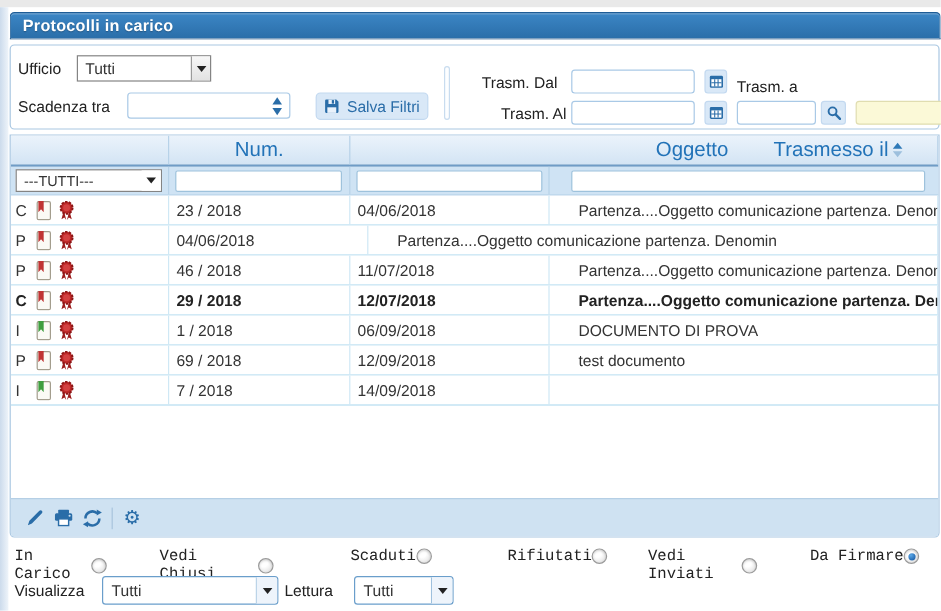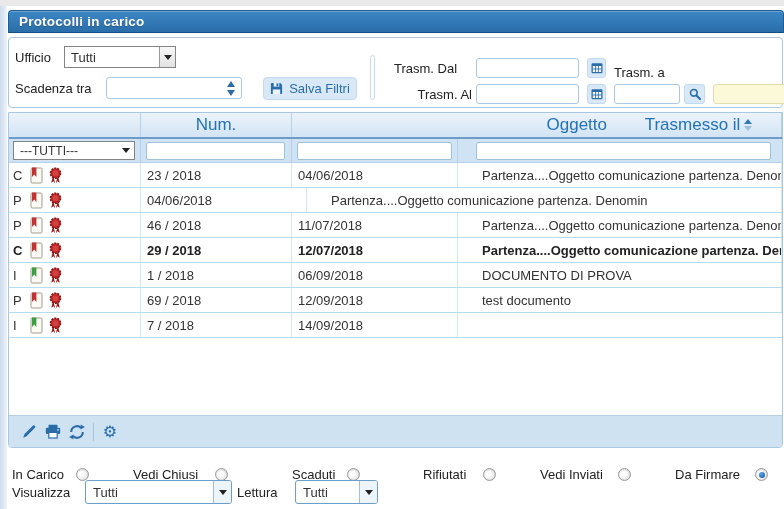--- a/index.html
+++ b/index.html
@@ -106,22 +106,22 @@
   .grid-footer { position:absolute; left:0; bottom:0; width:100%; height:32px;
     background:#cfe2f2; border-top:1px solid #b5cfe5;
     display:flex; align-items:center; }
   .tool { width:24px; height:24px; display:flex; align-items:center; justify-content:center;
     cursor:pointer; }
   .tool-div { width:1px; height:18px; background:#a8c4dc; margin:0 4px; }
   .gear-glyph { font-family:"DejaVu Sans", sans-serif; font-size:16px; color:#2a6da8; line-height:1; }
 
   
   .radio-row { left:0; top:453px; width:784px; height:24px; }
-  .rg { position:absolute; top:14px; display:flex; align-items:center;
-    justify-content:space-between; cursor:pointer; }
+  .rg { position:absolute; top:3px; display:flex; align-items:center;
+    cursor:pointer;font-family:Liberation Mono, monospace; }
   .rg1 { left:12px;  width:77px; }
   .rg2 { left:133px; width:95px; }
   .rg3 { left:292px; width:68px; }
   .rg4 { left:423px; width:73px; }
   .rg5 { left:540px; width:91px; }
   .rg6 { left:675px; width:93px; }
   .radio { width:13px; height:13px; border-radius:50%; border:1px solid #9a9a9a;
     background:radial-gradient(circle at 35% 30%, #ffffff 30%, #d8d8d8);
     box-shadow:inset 0 1px 2px rgba(0,0,0,.18); position:relative; flex:0 0 13px; }
   .radio.checked::after { content:""; position:absolute; left:2.5px; top:2.5px;
@@ -164,21 +164,21 @@
           <rect x="4" y="1" width="6" height="4" fill="#eaf2fb"></rect>
           <rect x="7" y="1.5" width="2" height="3.2" fill="#2a6da8"></rect>
           <rect x="3" y="8" width="8" height="5" fill="#eaf2fb"></rect>
         </svg>
     </span>
     <span>Salva Filtri</span>
   </button>
 
   <div class="abs vdivider" style="left:361px;top:17px;"></div>
 
-  <span class="abs lbl" style="left:385px;top:23px;width:78px;text-align:left;">Trasm. Dal</span>
+  <span class="abs lbl" style="left:385px;top:23px;width:78px;text-align:center;">Trasm. Dal</span>
   <input class="abs inp" style="left: 467px; top: 20px; width: 103px; height: 20px;" value="">
   <button class="abs icon-btn" style="left:578px;top:20px;width:19px;height:20px;">
     <span class="icn">
       <svg width="12" height="12" viewBox="0 0 12 12">
           <rect x="0.5" y="1.2" width="11" height="10" rx="1.2" fill="#2a6da8"></rect>
           <rect x="1.8" y="4" width="8.4" height="6" fill="#fff"></rect>
           <line x1="4.6" y1="4" x2="4.6" y2="10" stroke="#2a6da8" stroke-width="0.9"></line>
           <line x1="7.4" y1="4" x2="7.4" y2="10" stroke="#2a6da8" stroke-width="0.9"></line>
           <line x1="1.8" y1="7" x2="10.2" y2="7" stroke="#2a6da8" stroke-width="0.9"></line>
         </svg>

